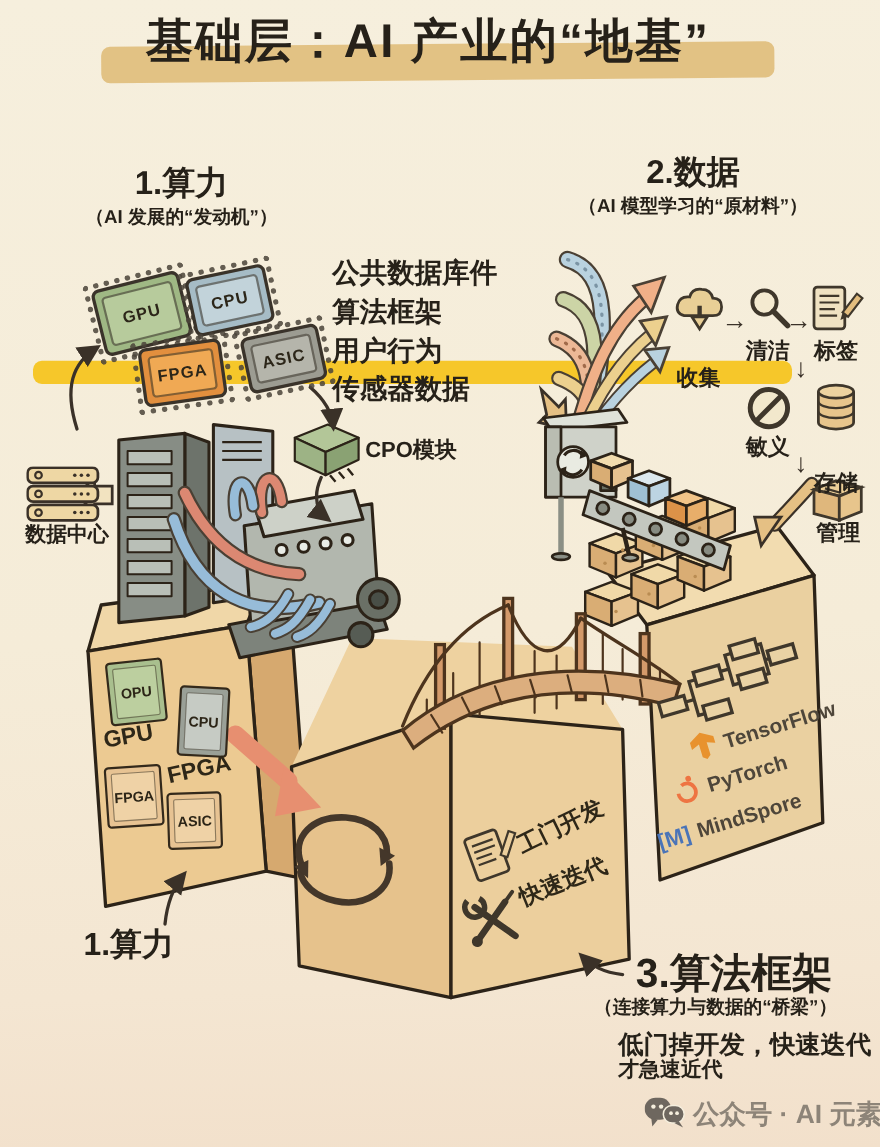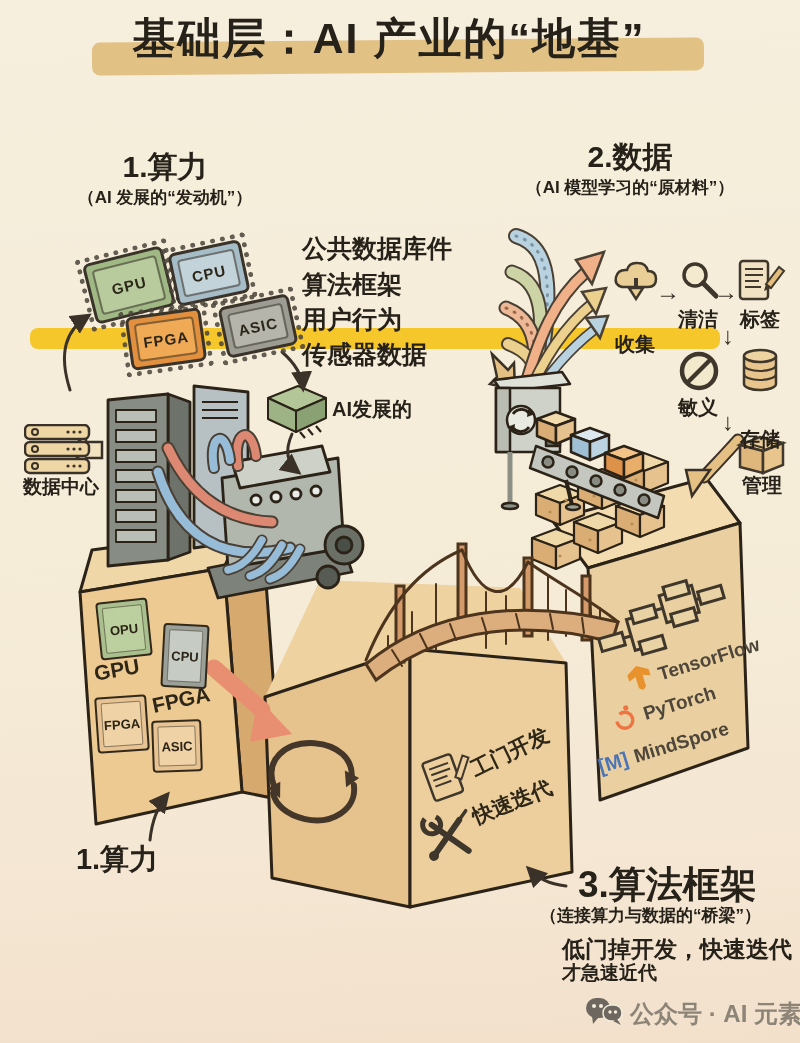--- a/index.html
+++ b/index.html
@@ -376,21 +376,21 @@
           <circle cx="50" cy="25" r="1.6"></circle>
           <circle cx="56" cy="25" r="1.6"></circle>
           <circle cx="44" cy="42" r="1.6"></circle>
           <circle cx="50" cy="42" r="1.6"></circle>
           <circle cx="56" cy="42" r="1.6"></circle>
         </g>
     </svg>
   </div>
   <div class="txt ctr" style="left:6px;top:476px;width:110px;font-size:19px;font-weight:800;">数据中心</div>
 
-  <div class="txt" style="left:332px;top:398px;font-size:20px;font-weight:800;">AI发展的</div>
+  <div class="txt" style="left:332px;top:398px;font-size:20px;font-weight:800;">CPO模块</div>
 
   <div class="bchip" style="left:98px;top:600px;width:48px;height:54px;background:#a9bf8e;transform:rotate(-6deg);">
       <div class="plate" style="background:#bccf9f;"></div>
       <span>OPU</span>
     </div>
   <div class="txt hand" style="left:94px;top:658px;font-size:21px;transform:rotate(-10deg);">GPU</div>
   <div class="bchip" style="left:162px;top:624px;width:42px;height:60px;background:#9aa097;transform:rotate(3deg);">
       <div class="plate" style="background:#c6cbc4;"></div>
       <span>CPU</span>
     </div>

